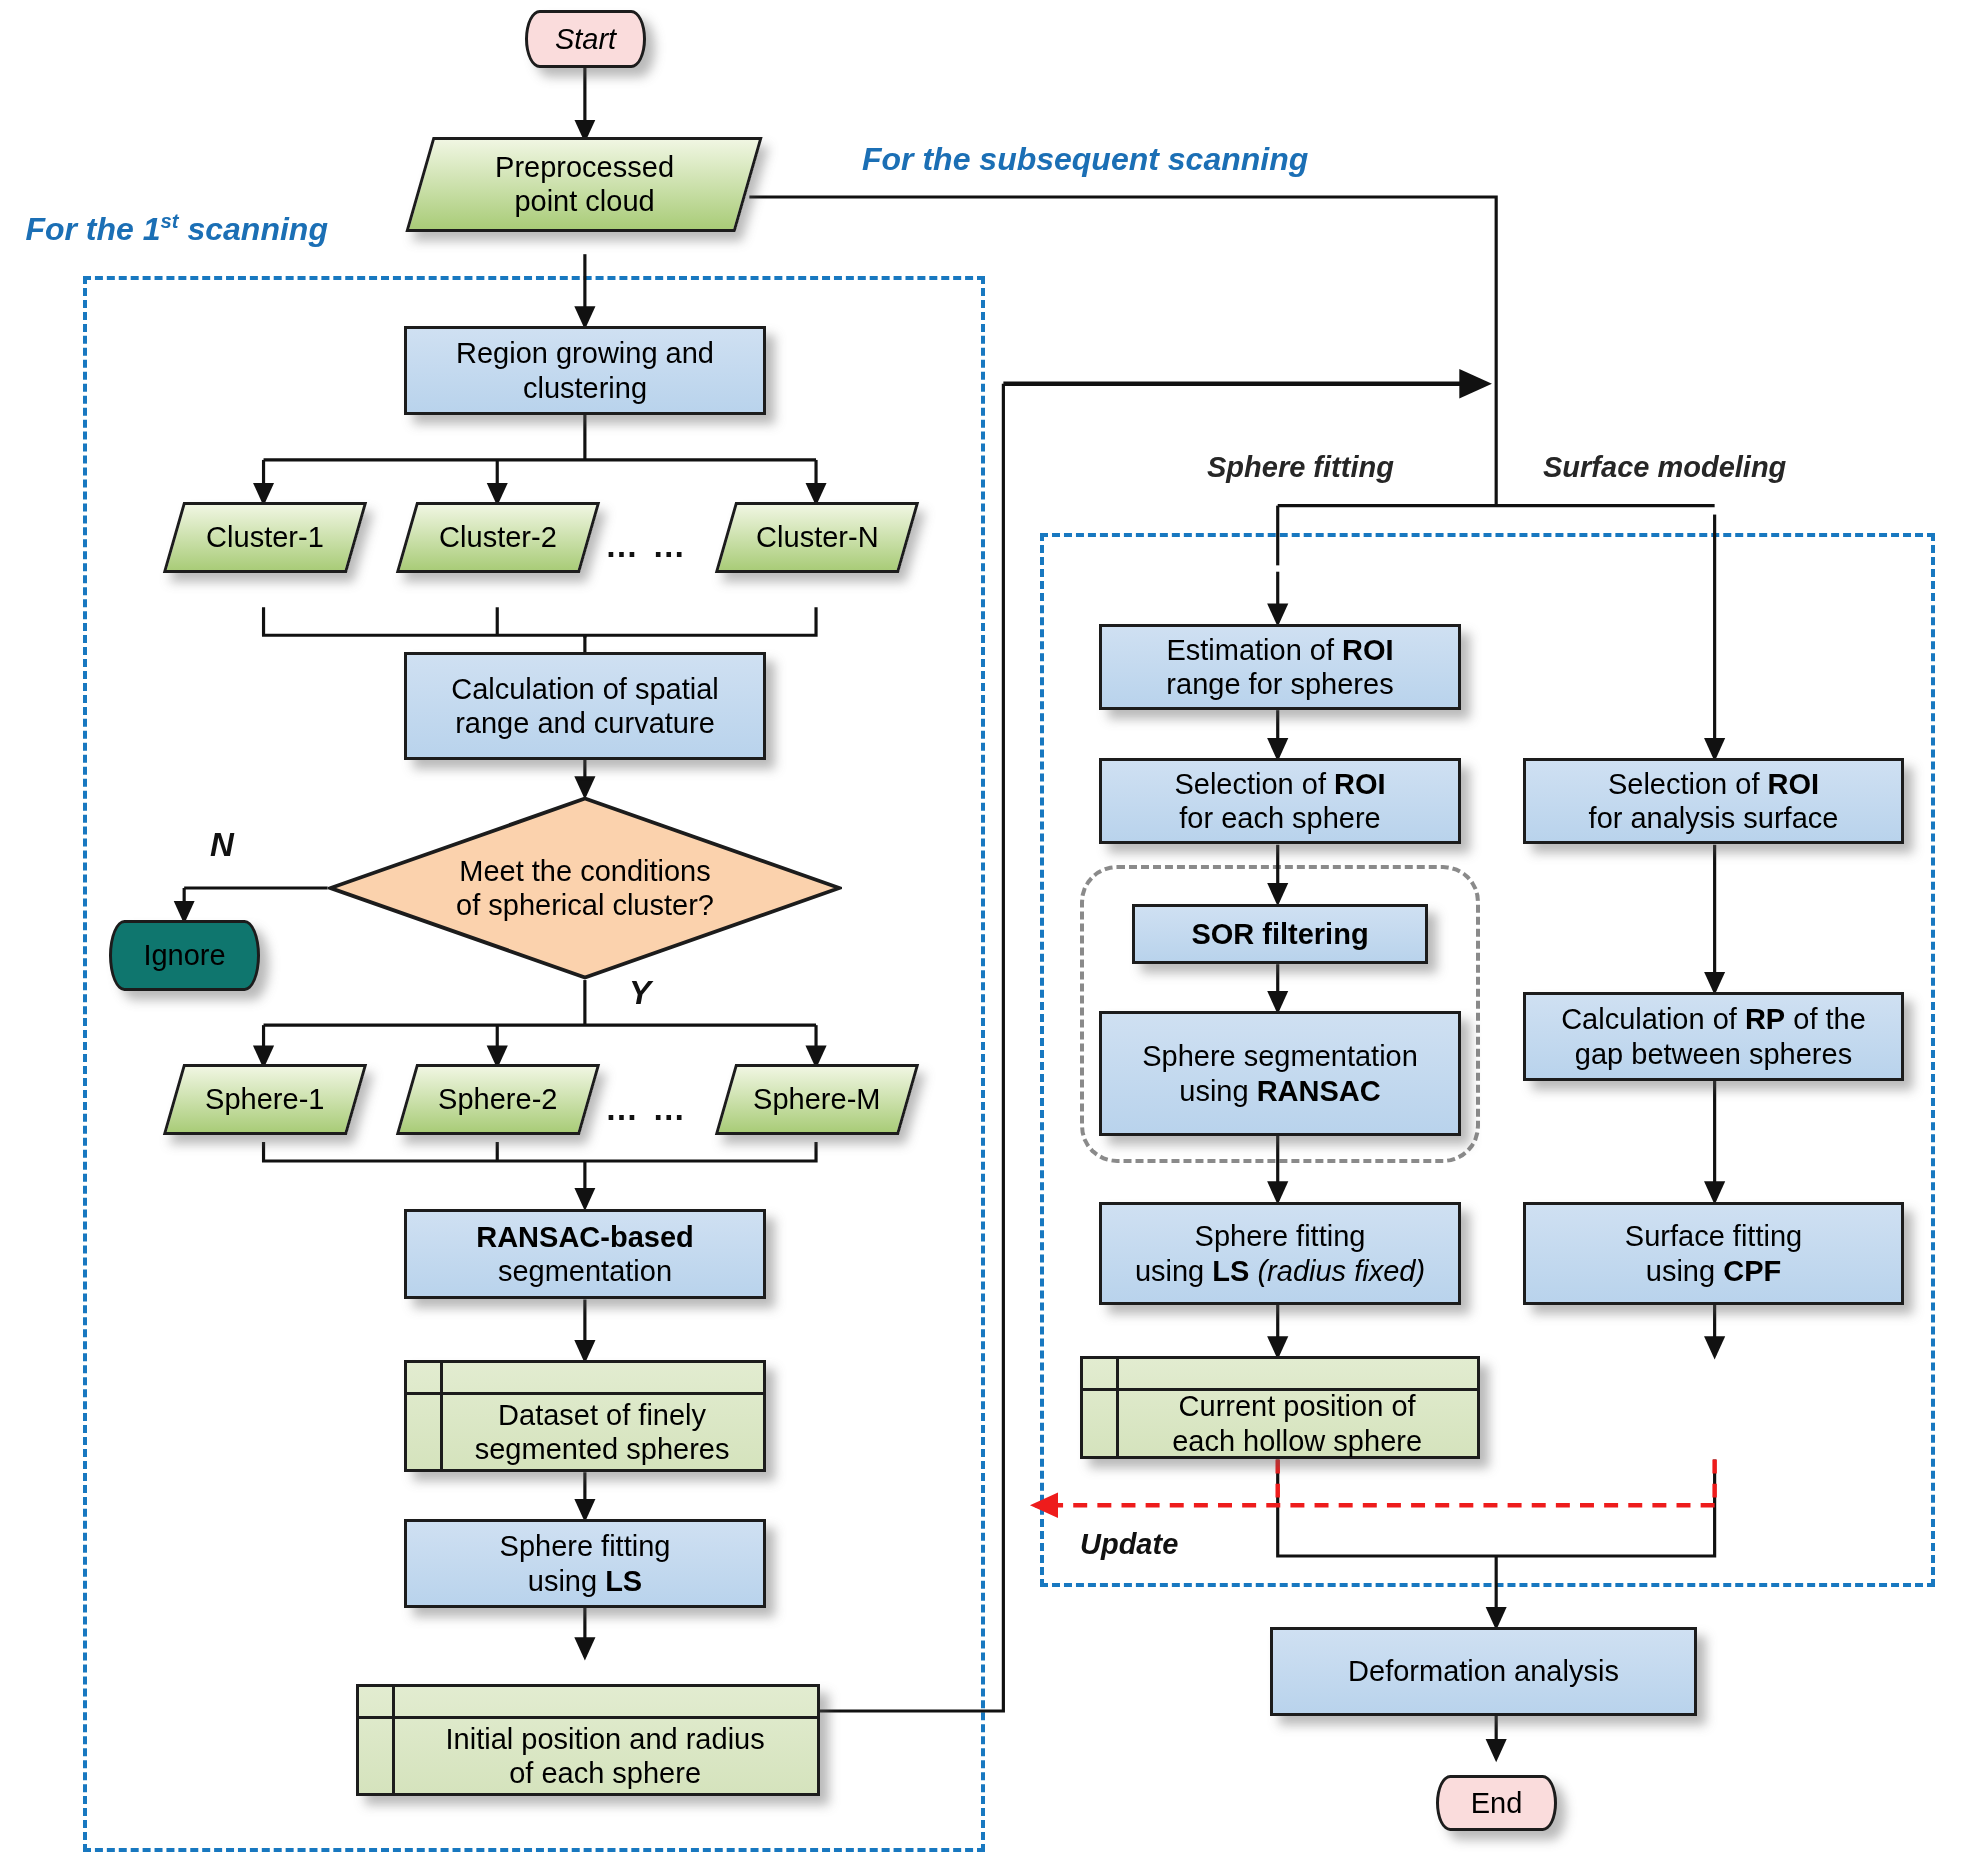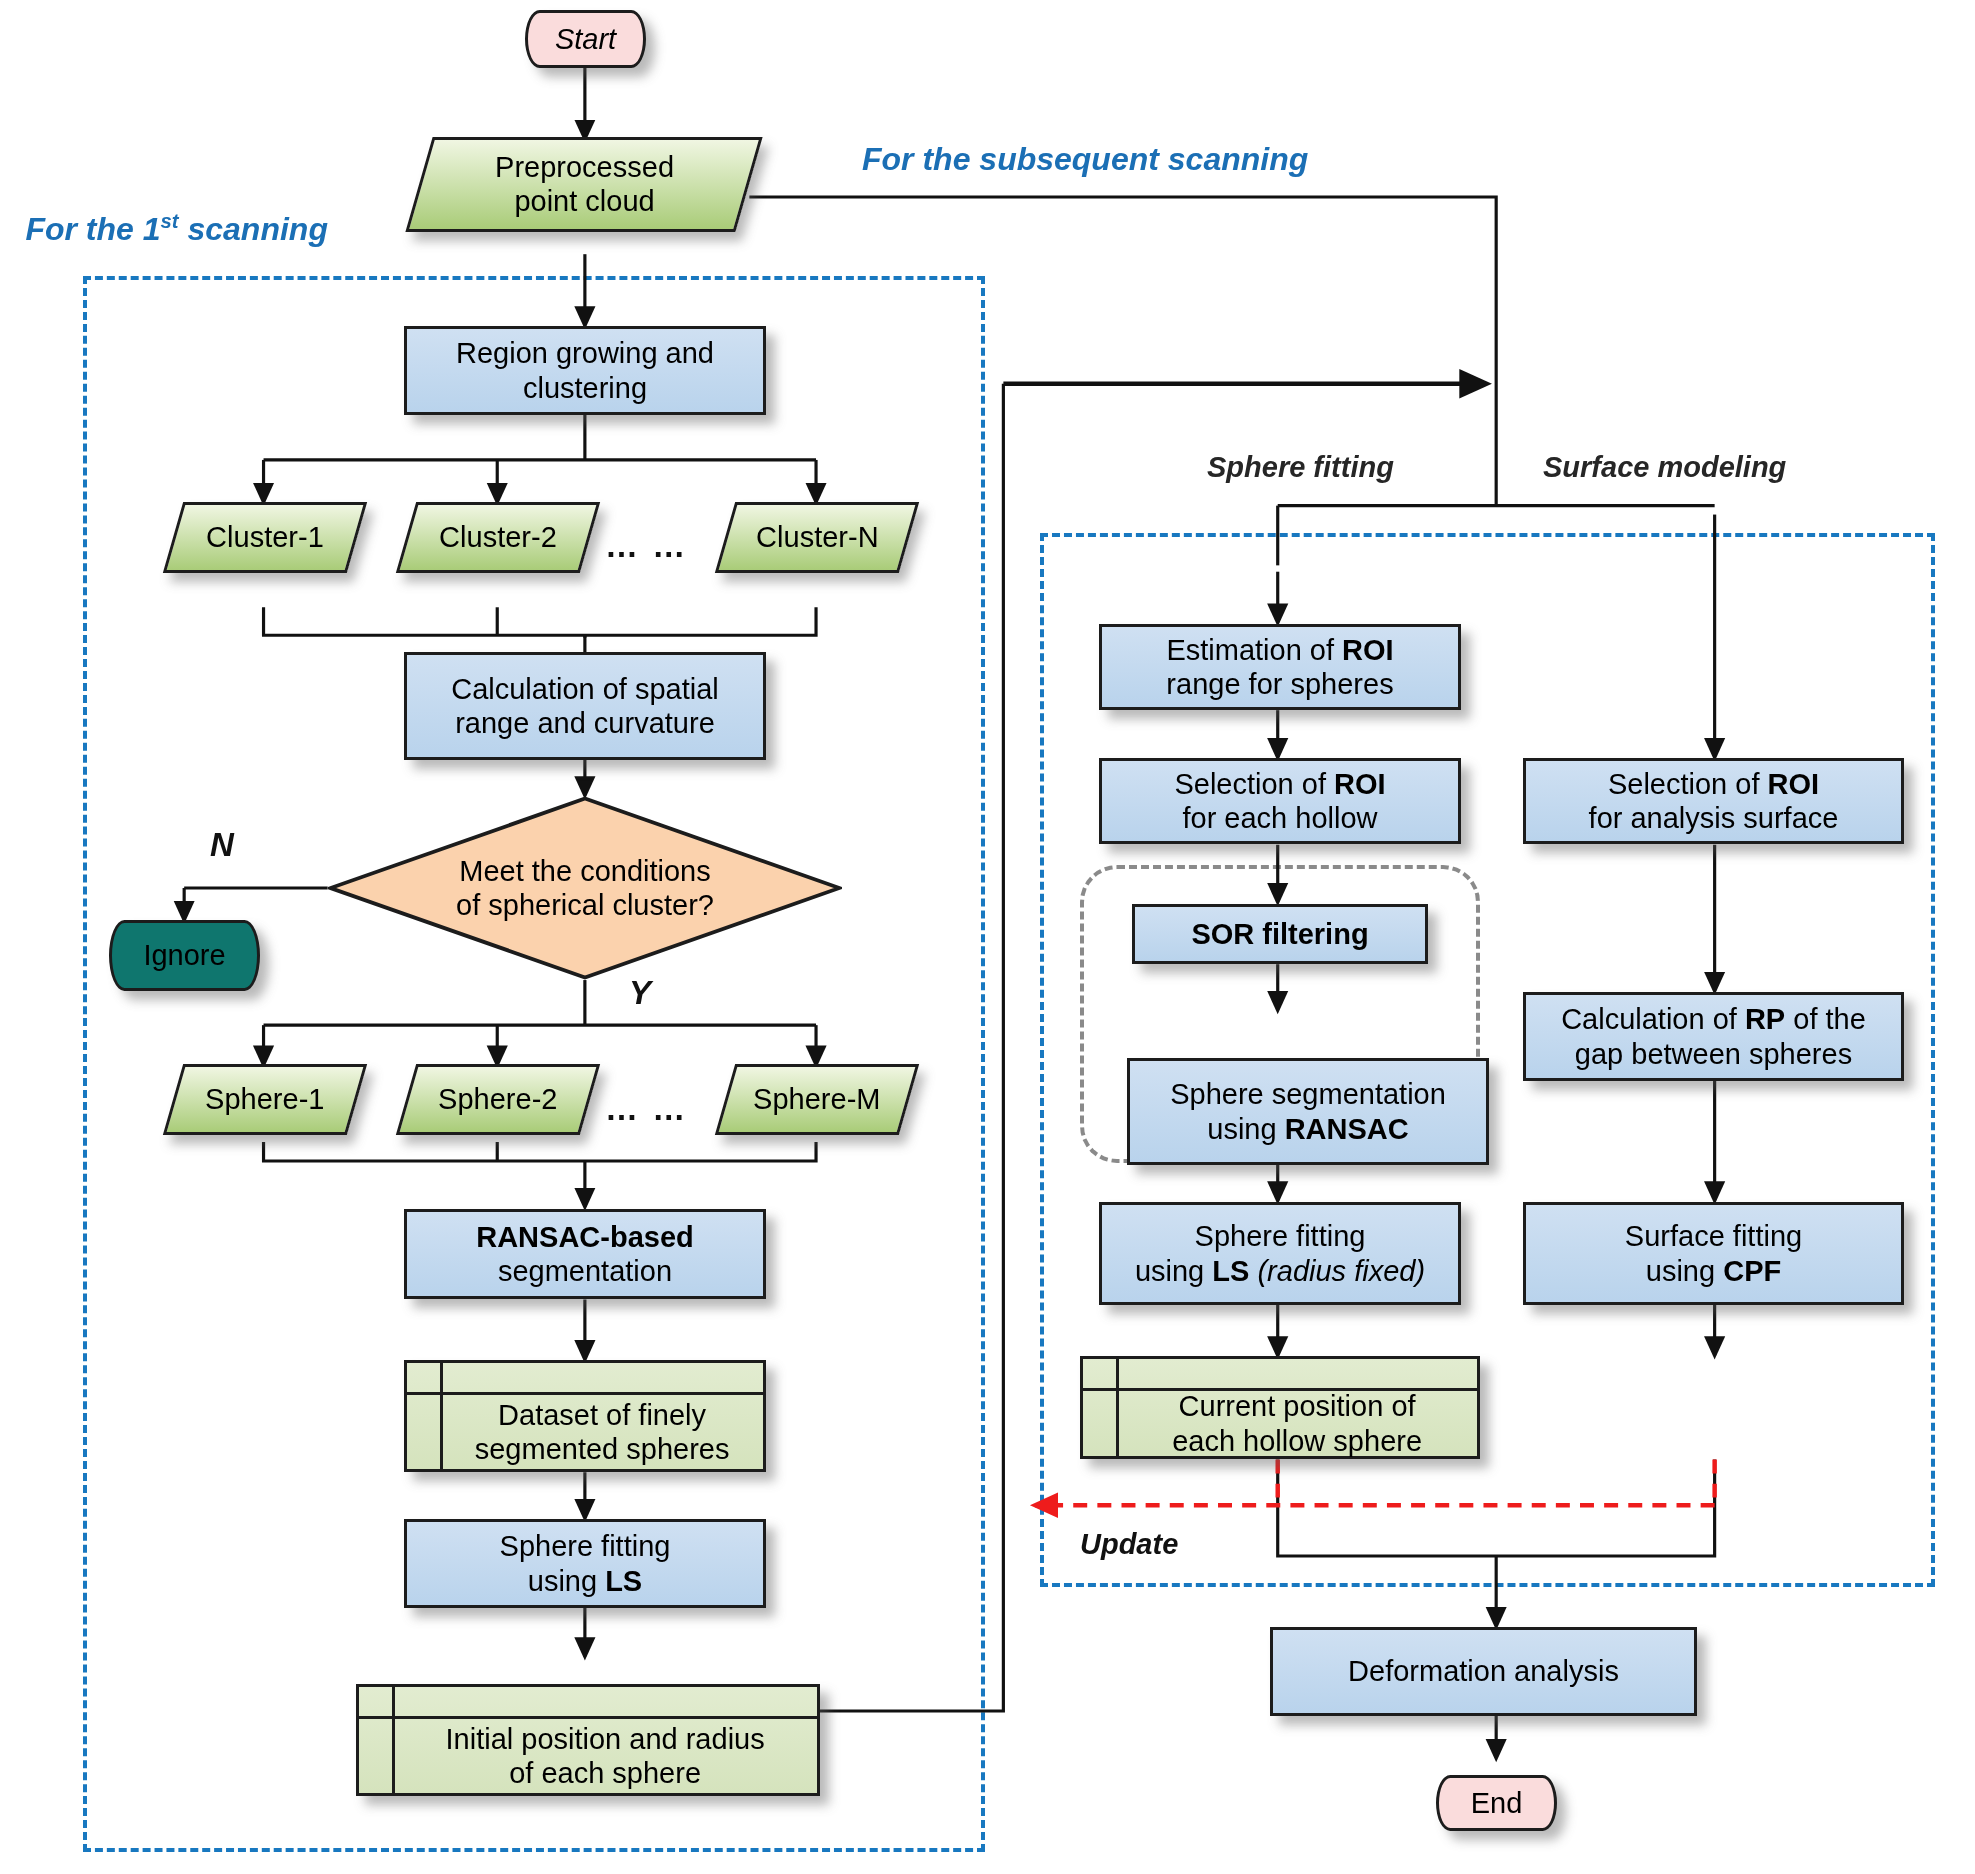--- a/index.html
+++ b/index.html
@@ -264,28 +264,28 @@
     <div class="mdtext">
       <span><span>Initial position and radius</span><br><span>of each sphere</span></span>
     </div>
   </div>
 
   <div class="node proc" style="left:1099px;top:624px;width:362px;height:86px;">
     <span><span>Estimation of <b>ROI</b></span><br><span>range for spheres</span></span>
   </div>
 
   <div class="node proc" style="left:1099px;top:758px;width:362px;height:86px;">
-    <span><span>Selection of <b>ROI</b></span><br><span>for each hollow</span></span>
+    <span><span>Selection of <b>ROI</b></span><br><span>for each sphere</span></span>
   </div>
 
   <div class="node proc" style="left:1132px;top:904px;width:296px;height:60px;">
     <span><b><b>SOR</b> filtering</b></span>
   </div>
 
-  <div class="node proc" style="left:1099px;top:1058px;width:362px;height:107px;margin-left:28px;">
+  <div class="node proc" style="left:1099px;top:1011px;width:362px;height:125px;">
     <span><span>Sphere segmentation</span><br><span>using <b>RANSAC</b></span></span>
   </div>
 
   <div class="node proc" style="left:1099px;top:1202px;width:362px;height:103px;">
     <span><span>Sphere fitting</span><br><span>using <b>LS</b> <i>(radius fixed)</i></span></span>
   </div>
 
   <div class="multidoc" style="left:1080px;top:1356px;width:400px;height:103px;">
     <div class="mdbar-v"></div>
     <div class="mdbar-h"></div>

